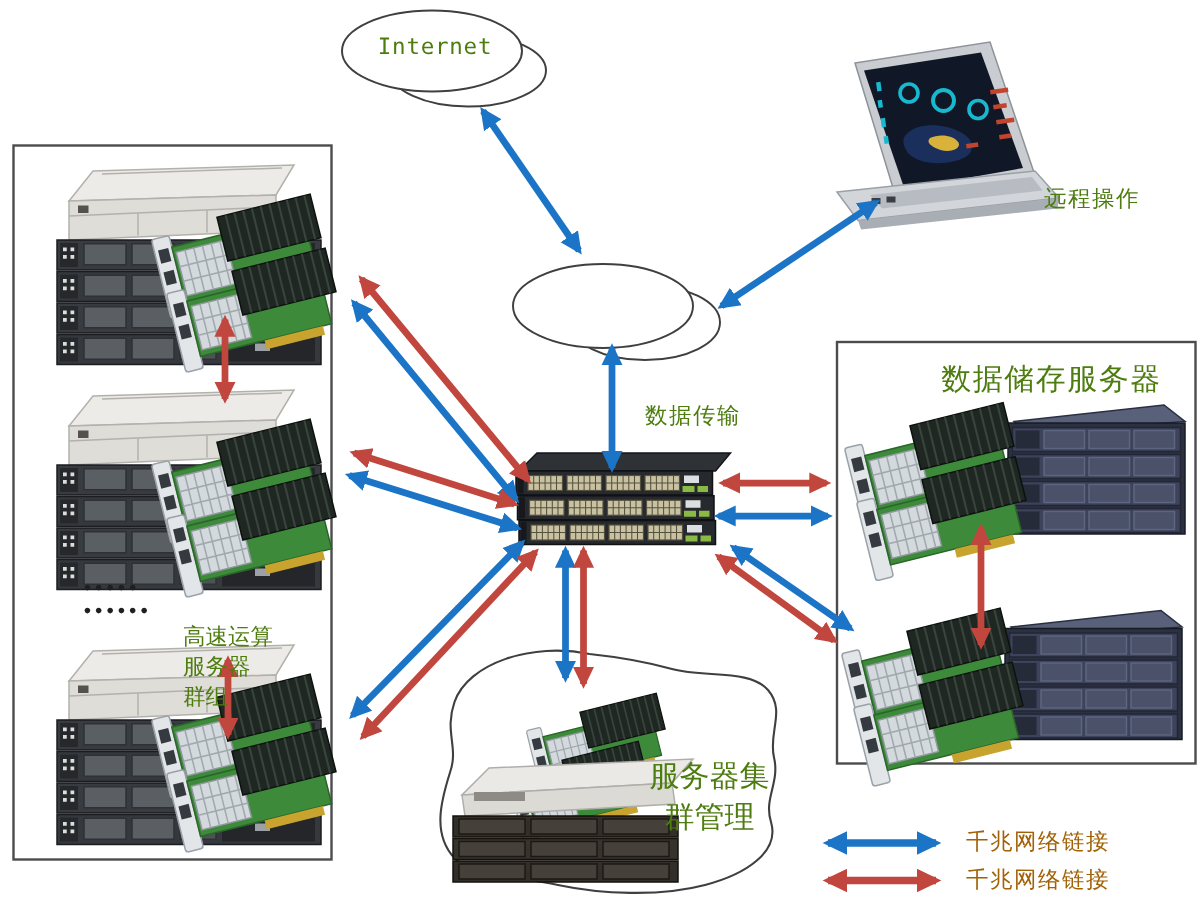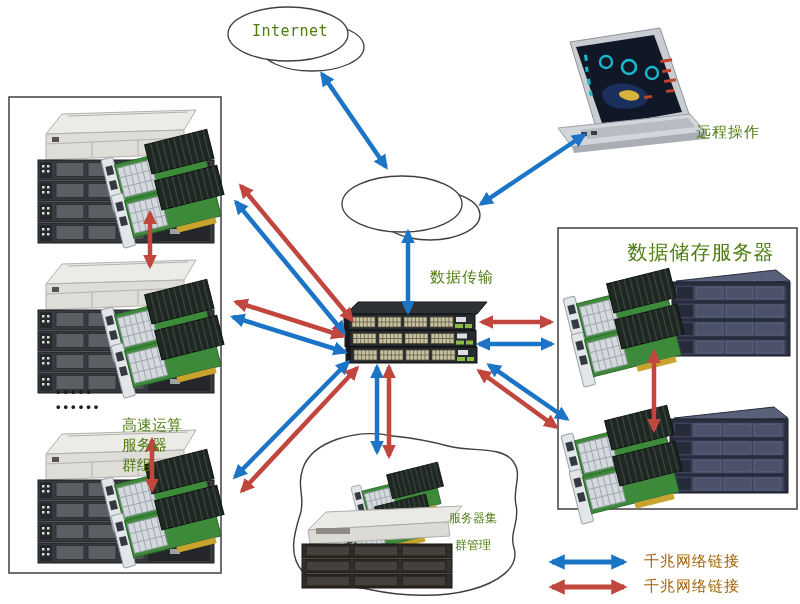--- a/index.html
+++ b/index.html
@@ -13,21 +13,21 @@
   .lr{stroke:var(--c-red,#c0463e);}
   .lbl{position:absolute;color:#4d7c0f;white-space:nowrap;}
   .lbl-internet{left:238px;top:22px;width:104px;text-align:center;
     font-family:"DejaVu Sans Mono",monospace;font-size:15px;letter-spacing:.5px;}
   .lbl-campus{left:352px;top:193px;width:100px;text-align:center;font-size:16px;}
   .lbl-transfer{left:430px;top:268px;font-size:15px;letter-spacing:1px;}
   .lbl-remote{left:696px;top:103px;font-size:15px;letter-spacing:1px;margin-top:20px;}
   .lbl-storage-title{left:618px;top:239px;width:166px;text-align:center;font-size:20px;letter-spacing:1px;}
   .lbl-dots{left:56px;top:384px;font-size:13px;font-weight:bold;line-height:15px;letter-spacing:3px;color:#1f1f1f;}
   .lbl-compute{left:122px;top:377px;width:90px;text-align:left;font-size:15px;line-height:20px;margin-top:38px;}
-  .lbl-cluster{left:424px;top:505px;width:98px;text-align:center;font-size:12px;line-height:27px;}
+  .lbl-cluster{left:424px;top:505px;width:98px;text-align:center;font-size:20px;line-height:27px;}
   .lbl span{display:block;}
   .legend{position:absolute;left:544px;top:552px;display:flex;flex-direction:column;gap:6px;}
   .legend-row{display:flex;align-items:center;gap:12px;}
   .legend-row svg{position:static;}
   .legend-label{font-size:15px;color:#a16207;letter-spacing:1px;}
 </style>
 </head>
 <body>
 
 <div class="stage">

